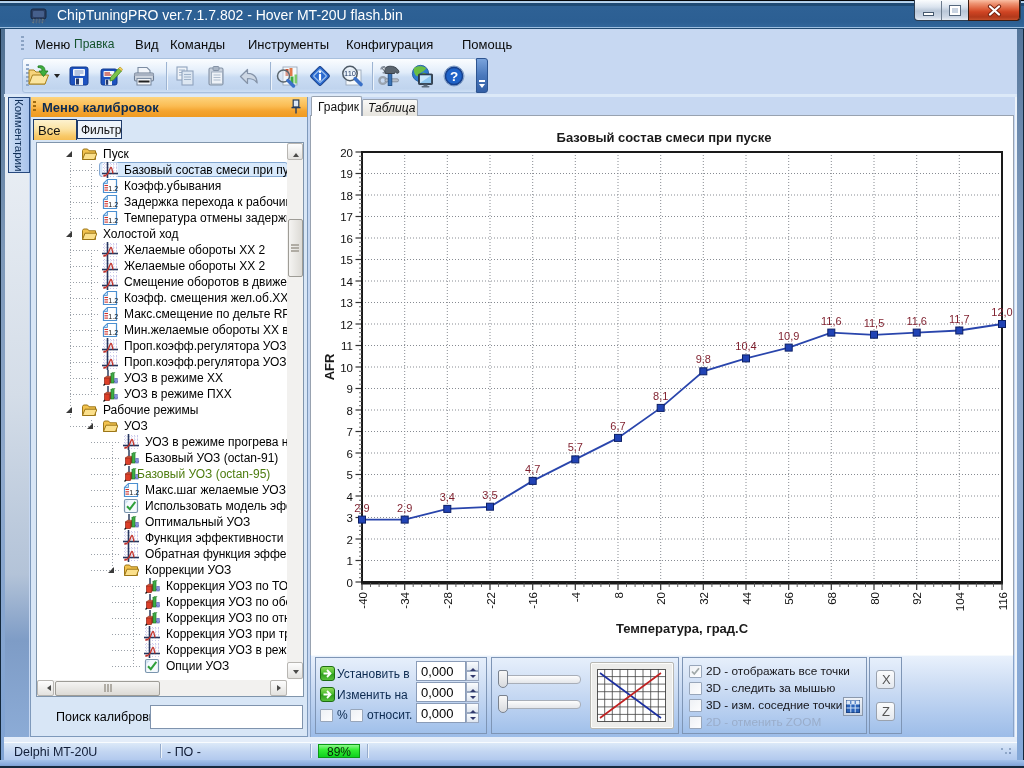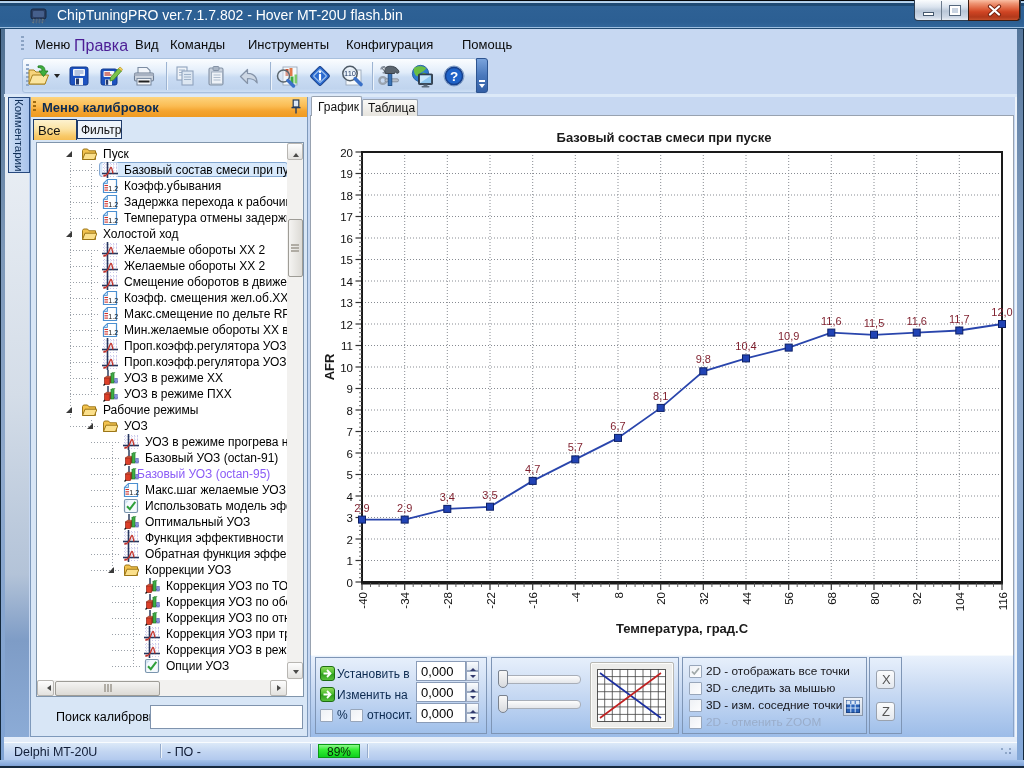--- a/index.html
+++ b/index.html
@@ -32,21 +32,21 @@
 <div class="ab" style="left:968px;top:0px;width:52px;height:21px;background:linear-gradient(180deg,#fabfa4 0%,#ee9372 18%,#dd5f3b 45%,#cf4423 60%,#b2391b 85%,#c6502c 100%);border:1px solid #3a1c12;border-top:none;border-radius:0 0 4px 0;box-sizing:border-box;"></div>
 <div class="ab" style="left:923px;top:12px;width:11px;height:4px;background:#ffffff;border:1px solid #45586d;box-sizing:border-box;"></div>
 <div class="ab" style="left:950px;top:6px;width:10px;height:9px;border:2px solid #ffffff;outline:1px solid #55687e;box-sizing:border-box;background:#c9d4e2;"></div>
 <svg class="ab" style="left:987px;top:4px" width="15" height="13" viewBox="0 0 15 13">
  <path d="M3 2.5 L12 10.5 M12 2.5 L3 10.5" stroke="#78230f" stroke-width="4.2" fill="none" stroke-linecap="round"></path>
  <path d="M3 2.5 L12 10.5 M12 2.5 L3 10.5" stroke="#ffffff" stroke-width="2.3" fill="none" stroke-linecap="round"></path>
 </svg>
 <div class="ab" style="left:4px;top:29px;width:1014px;height:27px;background:#c7d8f2;"></div>
 <div class="ab" style="left:21px;top:36px;width:3px;height:14px;background:repeating-linear-gradient(180deg,#8ba3c4 0,#8ba3c4 2px,transparent 2px,transparent 4px);"></div>
 <div class="tx" style="left:35px;top:37px;font-size:13px;color:#0a0a0a;">Меню</div>
-<div class="tx" style="left:74px;top:37px;font-size:16px;color:#4c1d95;">Правка</div>
+<div class="tx" style="left:74px;top:37px;font-size:12px;color:#14532d;">Правка</div>
 <div class="tx" style="left:135px;top:37px;font-size:13px;color:#0a0a0a;">Вид</div>
 <div class="tx" style="left:170px;top:37px;font-size:13px;color:#0a0a0a;">Команды</div>
 <div class="tx" style="left:248px;top:37px;font-size:13px;color:#0a0a0a;">Инструменты</div>
 <div class="tx" style="left:346px;top:37px;font-size:13px;color:#0a0a0a;">Конфигурация</div>
 <div class="tx" style="left:462px;top:37px;font-size:13px;color:#0a0a0a;">Помощь</div>
 
 <div class="ab" style="left:4px;top:56px;width:1014px;height:38px;background:#c7d8f2;"></div>
 <div class="ab" style="left:22px;top:58px;width:455px;height:35px;border-radius:3px;background:linear-gradient(180deg,#fbfdff 0%,#e2edfa 40%,#cadcf3 55%,#c0d4ee 90%,#cddff5 100%);border:1px solid #a8c0de;box-sizing:border-box;"></div>
 <div class="ab" style="left:26px;top:64px;width:3px;height:24px;background:repeating-linear-gradient(180deg,#91a9c9 0,#91a9c9 2px,transparent 2px,transparent 4px);"></div>
 <div class="ab" style="left:476px;top:58px;width:12px;height:35px;border-radius:0 3px 3px 0;background:linear-gradient(180deg,#7aa3dc 0%,#4a78bc 50%,#335fa6 100%);border:1px solid #2d5490;box-sizing:border-box;"></div>
@@ -461,21 +461,21 @@
 <line x1="6" y1="0" x2="6" y2="8" stroke="#2c3e5e" stroke-width="1.5"></line>
 <line x1="8" y1="11.5" x2="15.5" y2="11.5" stroke="#5058b0" stroke-width="1.3"></line>
 <path d="M2.5 8 L4.2 6.3 L9 6.3 L7.3 8 Z" fill="#f08058" stroke="#8e2014" stroke-width="0.6"></path>
 <rect x="2.5" y="8" width="4.8" height="6.5" fill="#dd3f28" stroke="#8e2014" stroke-width="0.7"></rect>
 <path d="M7.3 8 L9 6.3 L9 12.8 L7.3 14.5 Z" fill="#a02818"></path>
 <rect x="9" y="3.5" width="3" height="9.5" fill="#3fae46" stroke="#1e7a26" stroke-width="0.7"></rect>
 <path d="M9 3.5 L10 2.5 L13 2.5 L12 3.5 Z" fill="#8ade84" stroke="#1e7a26" stroke-width="0.5"></path>
 <rect x="12.8" y="8.5" width="2.4" height="4.5" fill="#8c9ade" stroke="#4a55a8" stroke-width="0.6"></rect>
 <line x1="1.5" y1="15.5" x2="3" y2="14" stroke="#111" stroke-width="1.2"></line>
 </svg>
-<div class="tx" style="left:100px;top:324px;font-size:12px;color:#8b5cf6;">Базовый УОЗ (octan-95)</div>
+<div class="tx" style="left:100px;top:324px;font-size:12px;color:#4d7c0f;">Базовый УОЗ (octan-95)</div>
     <div class="ab" style="left:54px;top:347px;width:30px;height:1px;background:repeating-linear-gradient(90deg,#9aa0a8 0,#9aa0a8 1px,transparent 1px,transparent 3px);"></div>
     <svg class="ab" style="left:86px;top:339px" width="16" height="16" viewBox="0 0 16 16">
 <path d="M1.5 5.5 L5.5 1.5 L14.5 1.5 L14.5 14.5 L1.5 14.5 Z" fill="#fdfeff" stroke="#4b8fd0" stroke-width="1.2"></path>
 <path d="M1.5 5.5 L5.5 1.5 L5.5 5.5 Z" fill="#bfdcf4" stroke="#4b8fd0" stroke-width="0.8"></path>
 <g stroke="#d03028" stroke-width="1.1">
 <line x1="2.5" y1="7.5" x2="6" y2="7.5"></line>
         <line x1="2.5" y1="9.8" x2="6" y2="9.8"></line>
         <line x1="2.5" y1="12.1" x2="6" y2="12.1"></line>
 </g>
 <text x="6.3" y="13.3" font-size="7" font-family="Liberation Sans" fill="#111">1.2</text>
@@ -648,21 +648,21 @@
 <div class="ab" style="left:55px;top:680.5px;width:105px;height:15px;background:linear-gradient(180deg,#f5f4f2,#dcdad5);border:1px solid #9e9c96;border-radius:2px;box-sizing:border-box;"></div>
 <div class="ab" style="left:104px;top:684px;width:1.5px;height:8px;background:#b0aca4;box-shadow:3px 0 0 #b0aca4, 6px 0 0 #b0aca4;"></div>
 
 <div class="tx" style="left:56px;top:710px;font-size:12.5px;color:#000000;">Поиск калибровки</div>
 <div class="ab" style="left:150px;top:705px;width:153px;height:24px;background:#fff;border:1px solid #7f93ad;box-sizing:border-box;"></div>
 
 <div class="ab" style="left:310px;top:115px;width:704px;height:540px;background:#ffffff;border:1px solid #98a2b0;border-bottom:none;box-sizing:border-box;"></div>
 <div class="ab" style="left:311px;top:96px;width:51px;height:20px;background:#ffffff;border:1px solid #98a2b0;border-bottom:none;border-radius:2px 2px 0 0;box-sizing:border-box;"></div>
 <div class="tx" style="left:318px;top:100px;font-size:12px;color:#111;">График</div>
 <div class="ab" style="left:362px;top:99px;width:56px;height:17px;background:linear-gradient(180deg,#fafaf8,#e6e4de);border:1px solid #98a2b0;border-bottom:none;border-radius:2px 2px 0 0;box-sizing:border-box;"></div>
-<div class="tx" style="left:368px;top:101px;font-size:12px;color:#111;">Таблица</div>
+<div class="tx" style="left:368px;top:101px;font-size:12px;color:#111;font-style:italic;">Таблица</div>
 <svg class="ab" style="left:0;top:0" width="1024" height="768" viewBox="0 0 1024 768">
     <line x1="362" y1="560.5" x2="1002" y2="560.5" stroke="#878b92" stroke-width="1" stroke-dasharray="1 2"></line>
     <line x1="362" y1="539.0" x2="1002" y2="539.0" stroke="#878b92" stroke-width="1" stroke-dasharray="1 2"></line>
     <line x1="362" y1="517.5" x2="1002" y2="517.5" stroke="#878b92" stroke-width="1" stroke-dasharray="1 2"></line>
     <line x1="362" y1="496.0" x2="1002" y2="496.0" stroke="#878b92" stroke-width="1" stroke-dasharray="1 2"></line>
     <line x1="362" y1="474.5" x2="1002" y2="474.5" stroke="#878b92" stroke-width="1" stroke-dasharray="1 2"></line>
     <line x1="362" y1="453.0" x2="1002" y2="453.0" stroke="#878b92" stroke-width="1" stroke-dasharray="1 2"></line>
     <line x1="362" y1="431.5" x2="1002" y2="431.5" stroke="#878b92" stroke-width="1" stroke-dasharray="1 2"></line>
     <line x1="362" y1="410.0" x2="1002" y2="410.0" stroke="#878b92" stroke-width="1" stroke-dasharray="1 2"></line>
     <line x1="362" y1="388.5" x2="1002" y2="388.5" stroke="#878b92" stroke-width="1" stroke-dasharray="1 2"></line>

